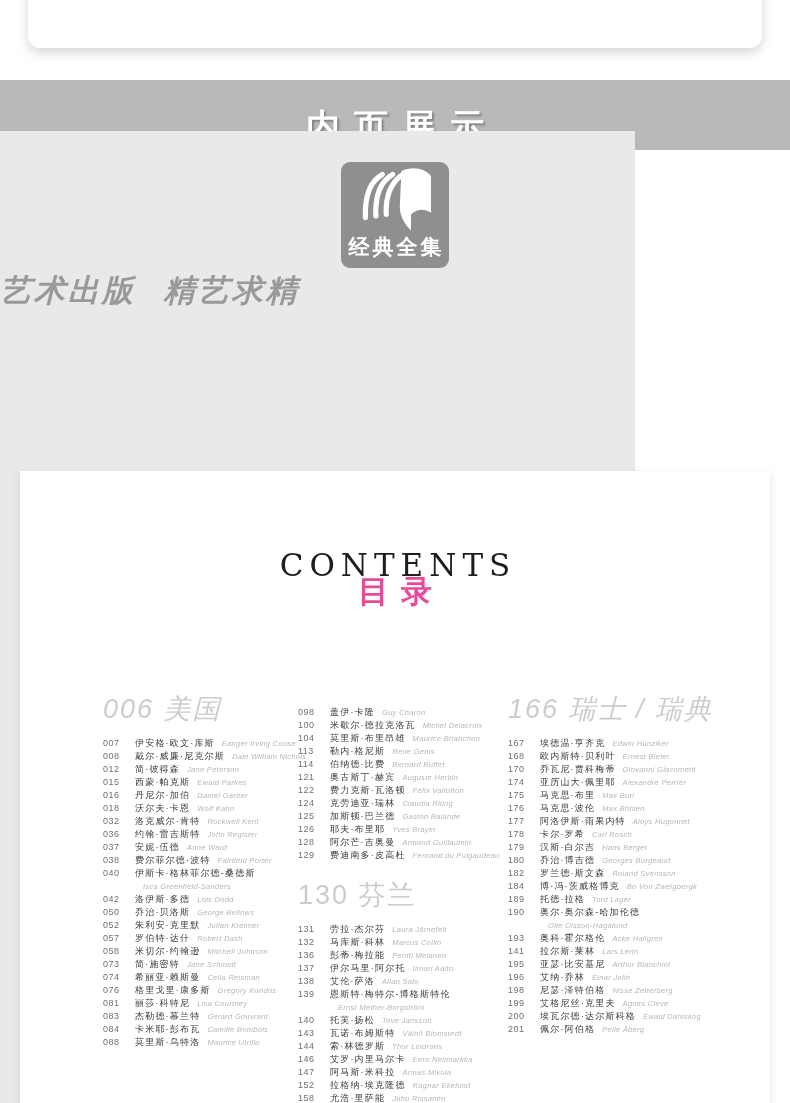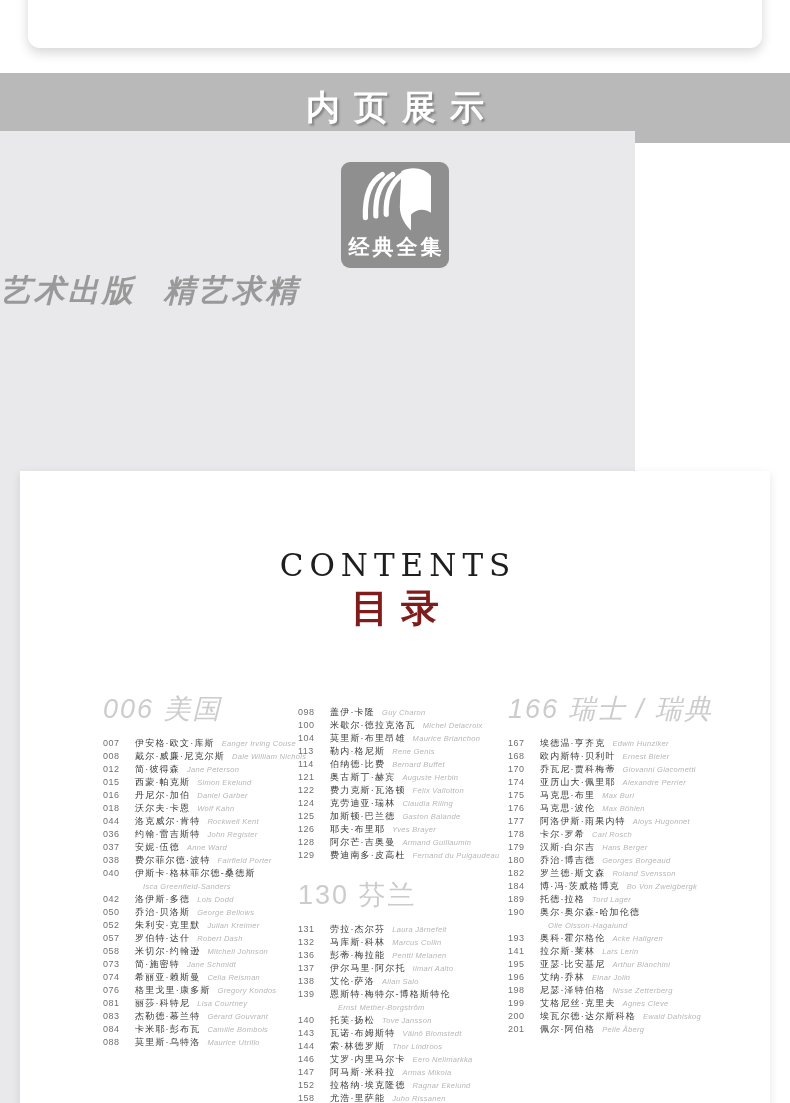--- a/index.html
+++ b/index.html
@@ -4,22 +4,22 @@
 <style>
   html,body{margin:0;padding:0;}
   body{font-family:"Liberation Sans","DejaVu Sans",sans-serif;}
   .screen{position:relative;width:790px;height:1103px;background:#ffffff;overflow:hidden;}
 
   
   .top-card{position:absolute;left:28px;right:28px;top:-26px;height:74px;background:#ffffff;
     border-radius:12px;box-shadow:0 5px 12px rgba(0,0,0,0.16);}
 
   
-  .banner{position:absolute;left:0;top:73px;width:790px;height:70px;background:#b9b9b9;
-    display:flex;align-items:center;justify-content:center;}
+  .banner{position:absolute;left:0;top:80px;width:790px;height:70px;background:#b9b9b9;
+    display:flex;align-items:flex-end;justify-content:center;}
   .banner-title{color:#ffffff;font-size:34px;font-weight:bold;letter-spacing:14px;text-indent:14px;
     text-shadow:2px 2px 2px rgba(90,90,90,0.55);}
 
   
   .gray-zone{position:absolute;left:0;top:131px;width:635px;height:972px;background:#e9e9eb;}
 
   
   .logo-box{position:absolute;left:341px;top:31px;width:108px;height:106px;background:#8f8f8f;
     border-radius:9px;text-align:center;}
   .logo-icon{position:absolute;left:14px;top:6px;width:80px;height:64px;}
@@ -28,22 +28,22 @@
   .slogan{position:absolute;left:0;top:139px;width:790px;
     font-family:"DejaVu Serif","Liberation Serif",serif;font-style:italic;
     font-size:31px;font-weight:bold;color:#999999;letter-spacing:3px;word-spacing:14px;}
 
   
   .page{position:absolute;left:20px;top:340px;width:750px;height:748px;background:#ffffff;
     box-shadow:0 3px 9px rgba(0,0,0,0.10);}
   .contents-en{position:absolute;left:0;width:750px;top:76px;text-align:center;
     font-family:"DejaVu Serif","Liberation Serif",serif;font-size:31px;color:#1e1e1e;
     letter-spacing:6px;text-indent:6px;}
-  .contents-cn{position:absolute;left:0;width:750px;top:112px;text-align:center;
-    font-size:38px;color:#7f1d1d;font-weight:600;letter-spacing:12px;text-indent:12px;}
+  .contents-cn{position:absolute;left:0;width:750px;top:100px;text-align:center;
+    font-size:31px;color:#ec4899;font-weight:600;letter-spacing:12px;text-indent:12px;}
 
   
   .toc-col{position:absolute;width:192px;}
   .col-0{left:83px;top:224px;}
   .col-1{left:278px;top:232px;}
   .col-2{left:488px;top:224px;}
   .block-section{font-size:27px;line-height:28px;color:#cccccc;letter-spacing:2px;
     margin:22px 0 11px 0;white-space:nowrap;}
   .toc-col > .block-section:first-child{margin-top:0;font-style:italic;}
   .block-entry{height:13px;line-height:13px;white-space:nowrap;}
@@ -82,24 +82,24 @@
 
     <div class="page">
       <div class="contents-en">CONTENTS</div>
       <div class="contents-cn">目录</div>
 
       <div class="toc-col col-0">
           <div class="block-section"><span class="s-num">006 </span><span class="s-label">美国</span></div>
           <div class="block-entry"><span class="e-num">007</span><span class="e-cn">伊安格·欧文·库斯</span><span class="e-en">Eanger Irving Couse</span></div>
           <div class="block-entry"><span class="e-num">008</span><span class="e-cn">戴尔·威廉·尼克尔斯</span><span class="e-en">Dale William Nichols</span></div>
           <div class="block-entry"><span class="e-num">012</span><span class="e-cn">简·彼得森</span><span class="e-en">Jane Peterson</span></div>
-          <div class="block-entry"><span class="e-num">015</span><span class="e-cn">西蒙·帕克斯</span><span class="e-en">Simon Ekelund</span></div>
+          <div class="block-entry"><span class="e-num">015</span><span class="e-cn">西蒙·帕克斯</span><span class="e-en">Ewald Parkes</span></div>
           <div class="block-entry"><span class="e-num">016</span><span class="e-cn">丹尼尔·加伯</span><span class="e-en">Daniel Garber</span></div>
           <div class="block-entry"><span class="e-num">018</span><span class="e-cn">沃尔夫·卡恩</span><span class="e-en">Wolf Kahn</span></div>
-          <div class="block-entry"><span class="e-num">044</span><span class="e-cn">洛克威尔·肯特</span><span class="e-en">Rockwell Kent</span></div>
+          <div class="block-entry"><span class="e-num">032</span><span class="e-cn">洛克威尔·肯特</span><span class="e-en">Rockwell Kent</span></div>
           <div class="block-entry"><span class="e-num">036</span><span class="e-cn">约翰·雷吉斯特</span><span class="e-en">John Register</span></div>
           <div class="block-entry"><span class="e-num">037</span><span class="e-cn">安妮·伍德</span><span class="e-en">Anne Ward</span></div>
           <div class="block-entry"><span class="e-num">038</span><span class="e-cn">费尔菲尔德·波特</span><span class="e-en">Fairfield Porter</span></div>
           <div class="block-entry"><span class="e-num">040</span><span class="e-cn">伊斯卡·格林菲尔德-桑德斯</span></div>
           <div class="block-entry wrap2"><span class="e-en">Isca Greenfield-Sanders</span></div>
           <div class="block-entry"><span class="e-num">042</span><span class="e-cn">洛伊斯·多德</span><span class="e-en">Lois Dodd</span></div>
           <div class="block-entry"><span class="e-num">050</span><span class="e-cn">乔治·贝洛斯</span><span class="e-en">George Bellows</span></div>
           <div class="block-entry"><span class="e-num">052</span><span class="e-cn">朱利安·克里默</span><span class="e-en">Julian Kreimer</span></div>
           <div class="block-entry"><span class="e-num">057</span><span class="e-cn">罗伯特·达什</span><span class="e-en">Robert Dash</span></div>
           <div class="block-entry"><span class="e-num">058</span><span class="e-cn">米切尔·约翰逊</span><span class="e-en">Mitchell Johnson</span></div>

